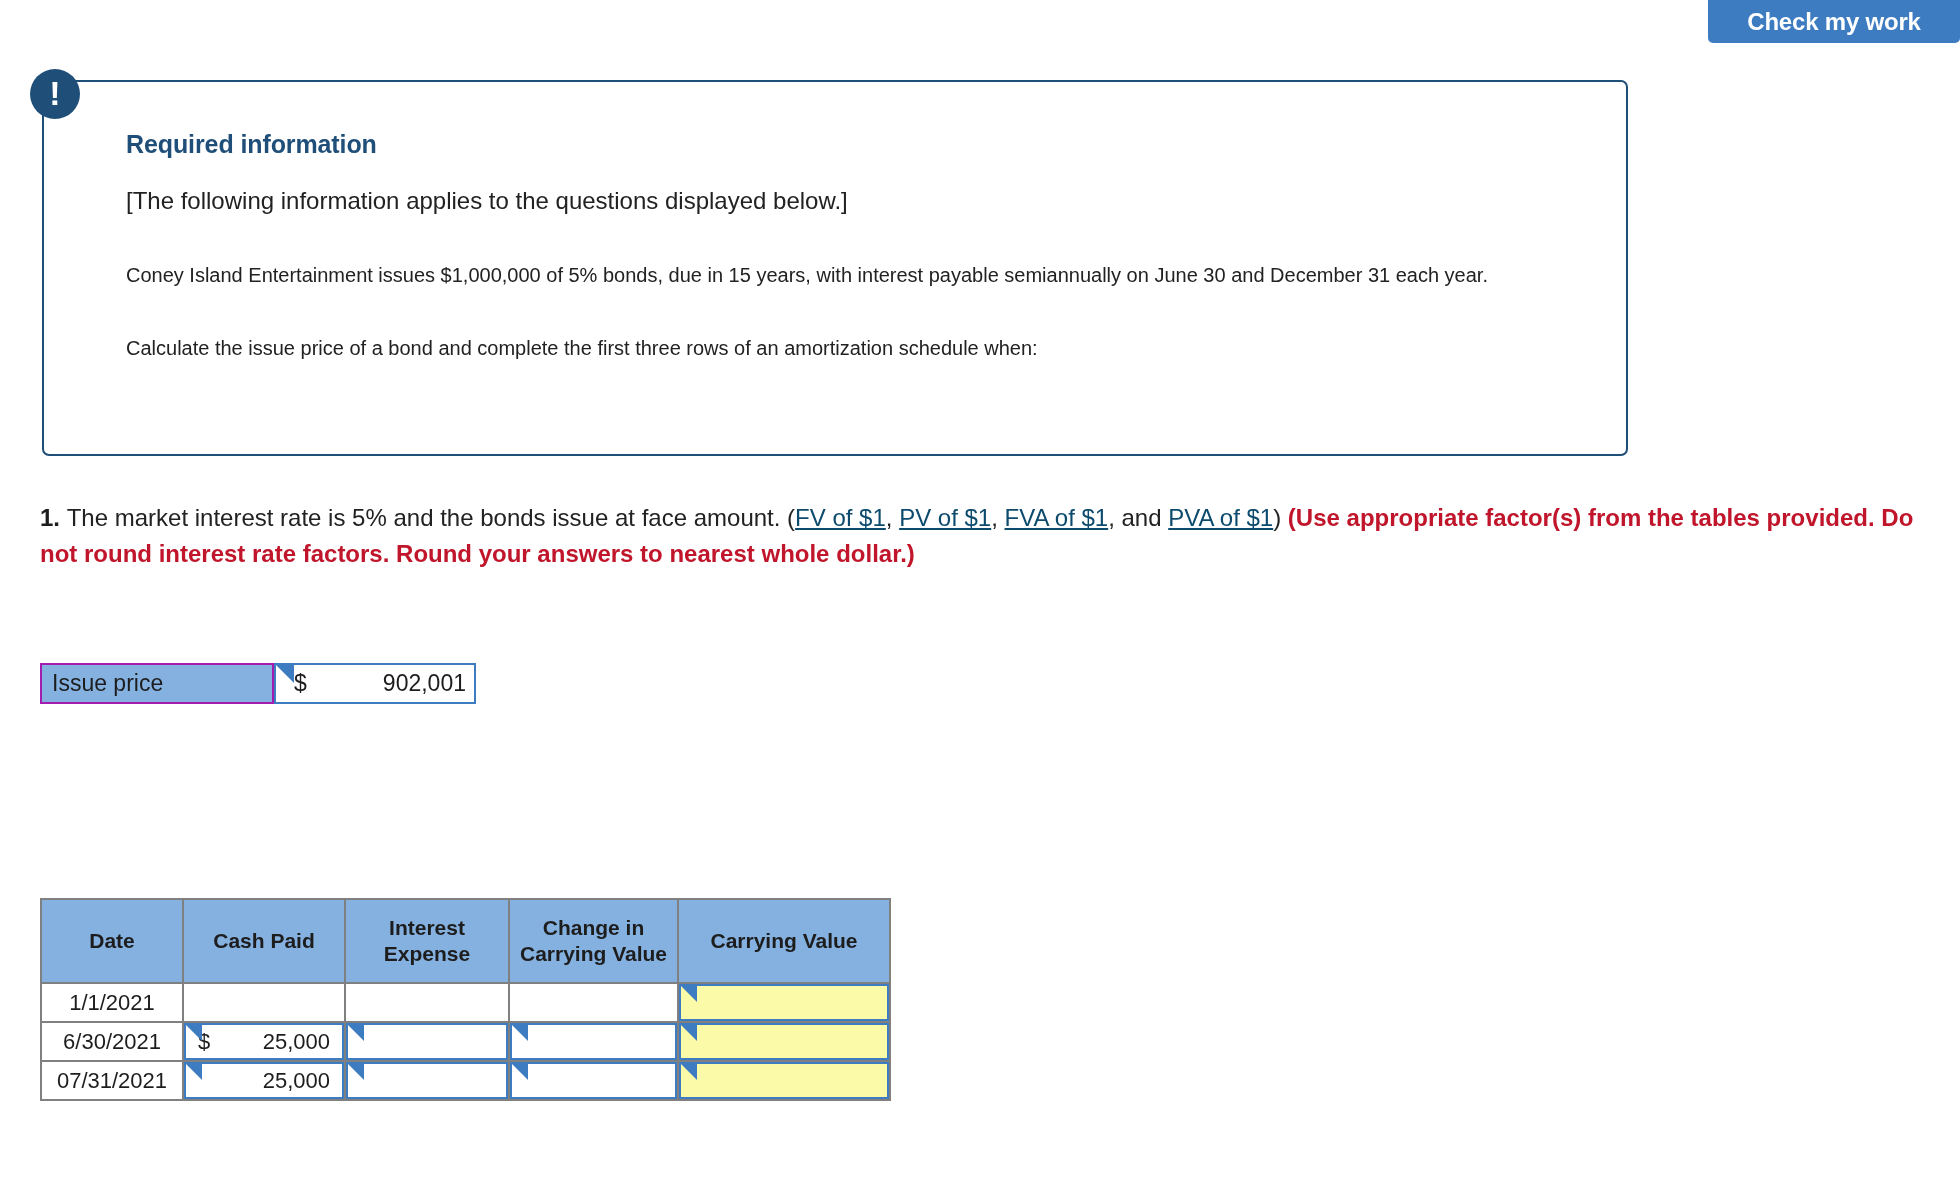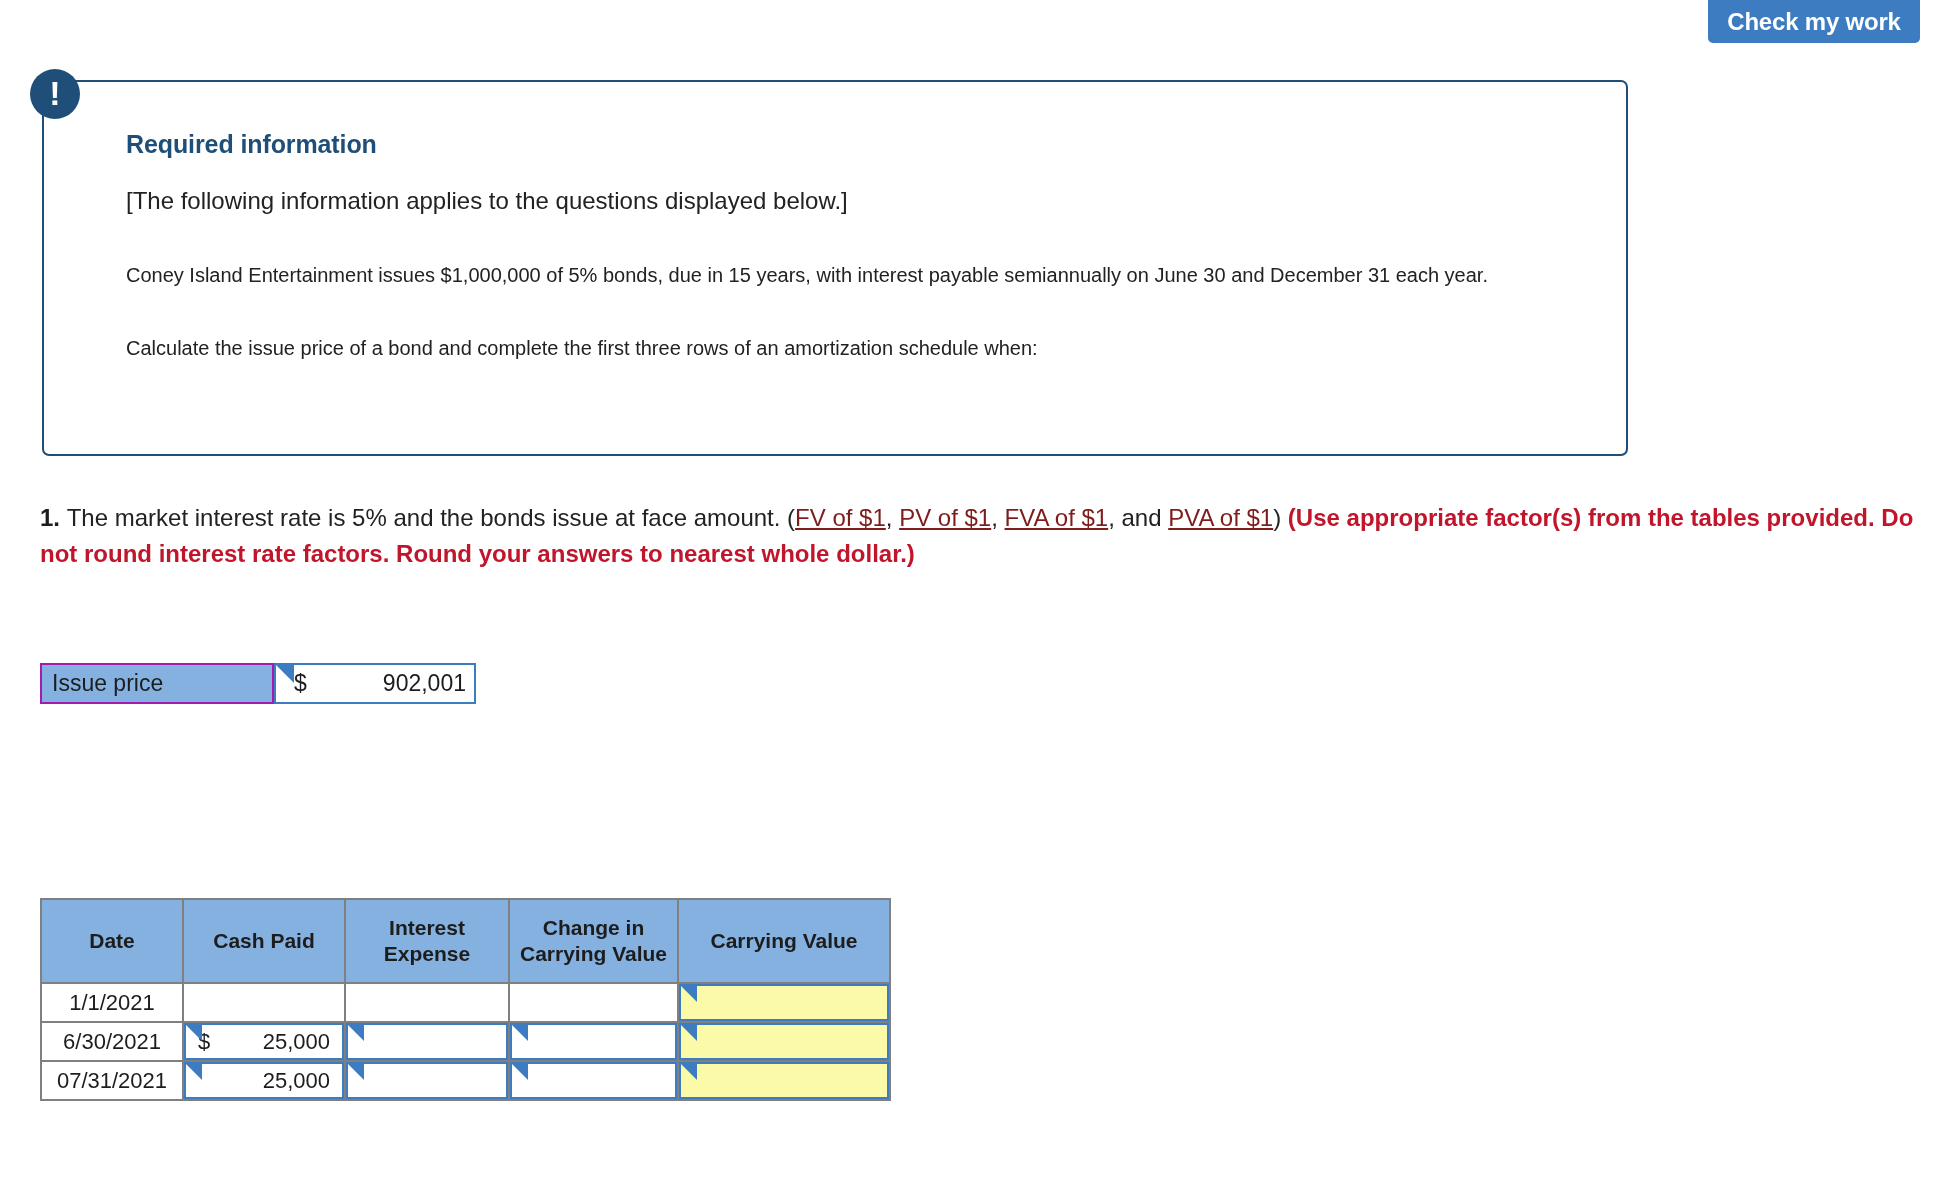--- a/index.html
+++ b/index.html
@@ -14,21 +14,21 @@
     font-family: "Liberation Sans", sans-serif;
     color: #222222;
     overflow: hidden;
   }
 
   
   #check-my-work {
     position: absolute;
     top: 0px;
     left: 1708px;
-    width: 212px;
+    width: 252px;
     height: 43px;
     background: #3d7cc0;
     border: none;
     border-bottom-left-radius: 5px;
     border-bottom-right-radius: 5px;
     color: #ffffff;
     font-family: "Liberation Sans", sans-serif;
     font-size: 24px;
     font-weight: bold;
     letter-spacing: -0.2px;
@@ -97,21 +97,21 @@
     position: absolute;
     left: 40px;
     top: 500px;
     width: 1890px;
     font-size: 24px;
     line-height: 36px;
   }
   .req-label { font-weight: bold; color: #1d1d1d; }
   .req-num { font-weight: bold; color: #1d1d1d; }
   .req-link {
-    color: #7f1d1d;
+    color: #0c4a6e;
     text-decoration: underline;
     cursor: pointer;
   }
   .req-red {
     color: #c0152a;
     font-weight: bold;
   }
 
   
   #issue-price-row {

